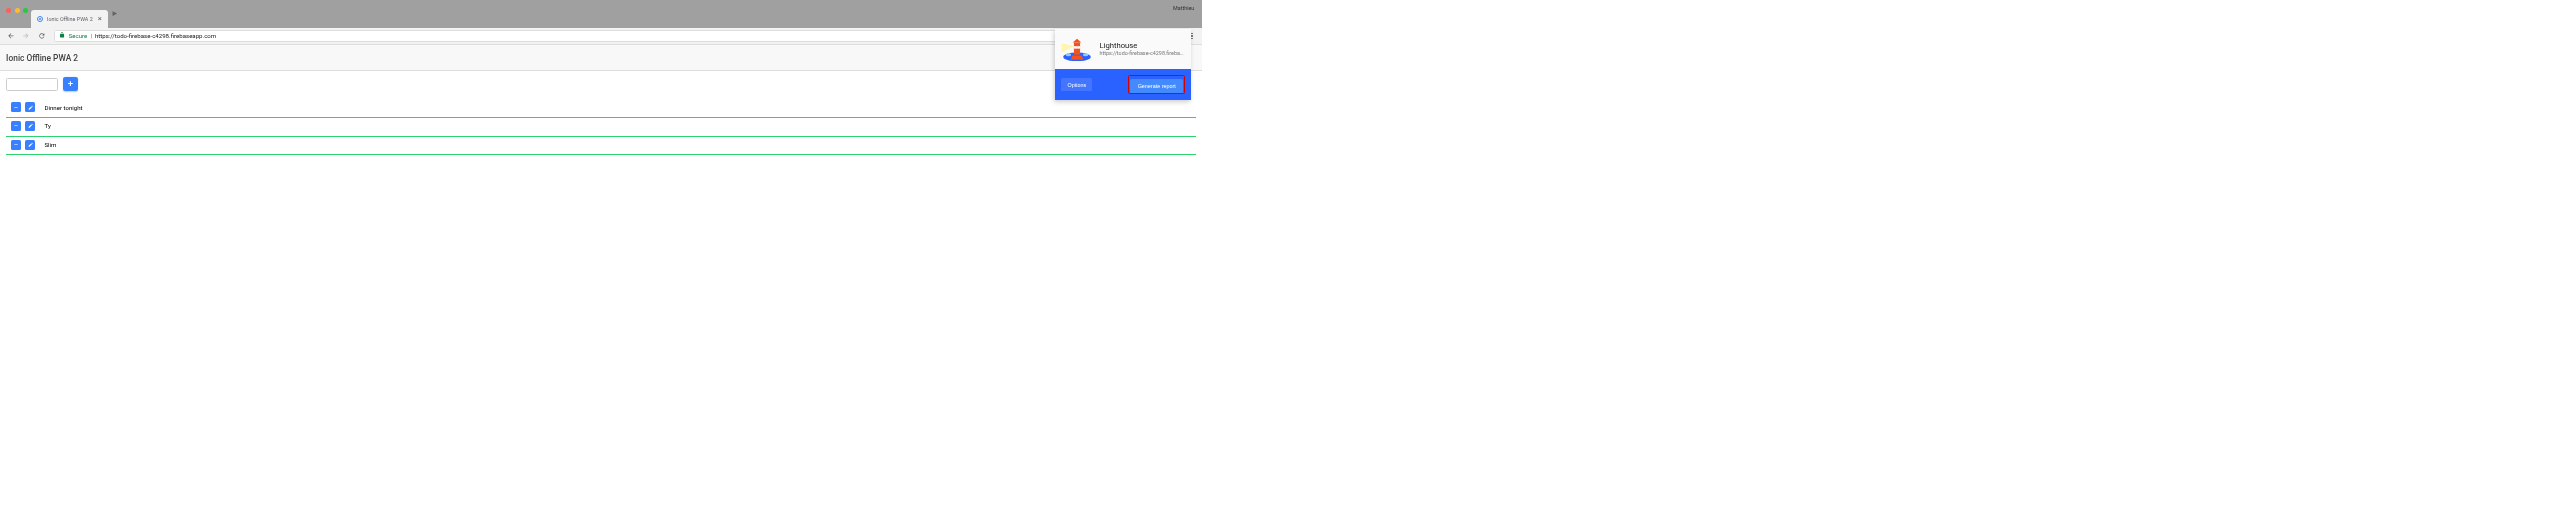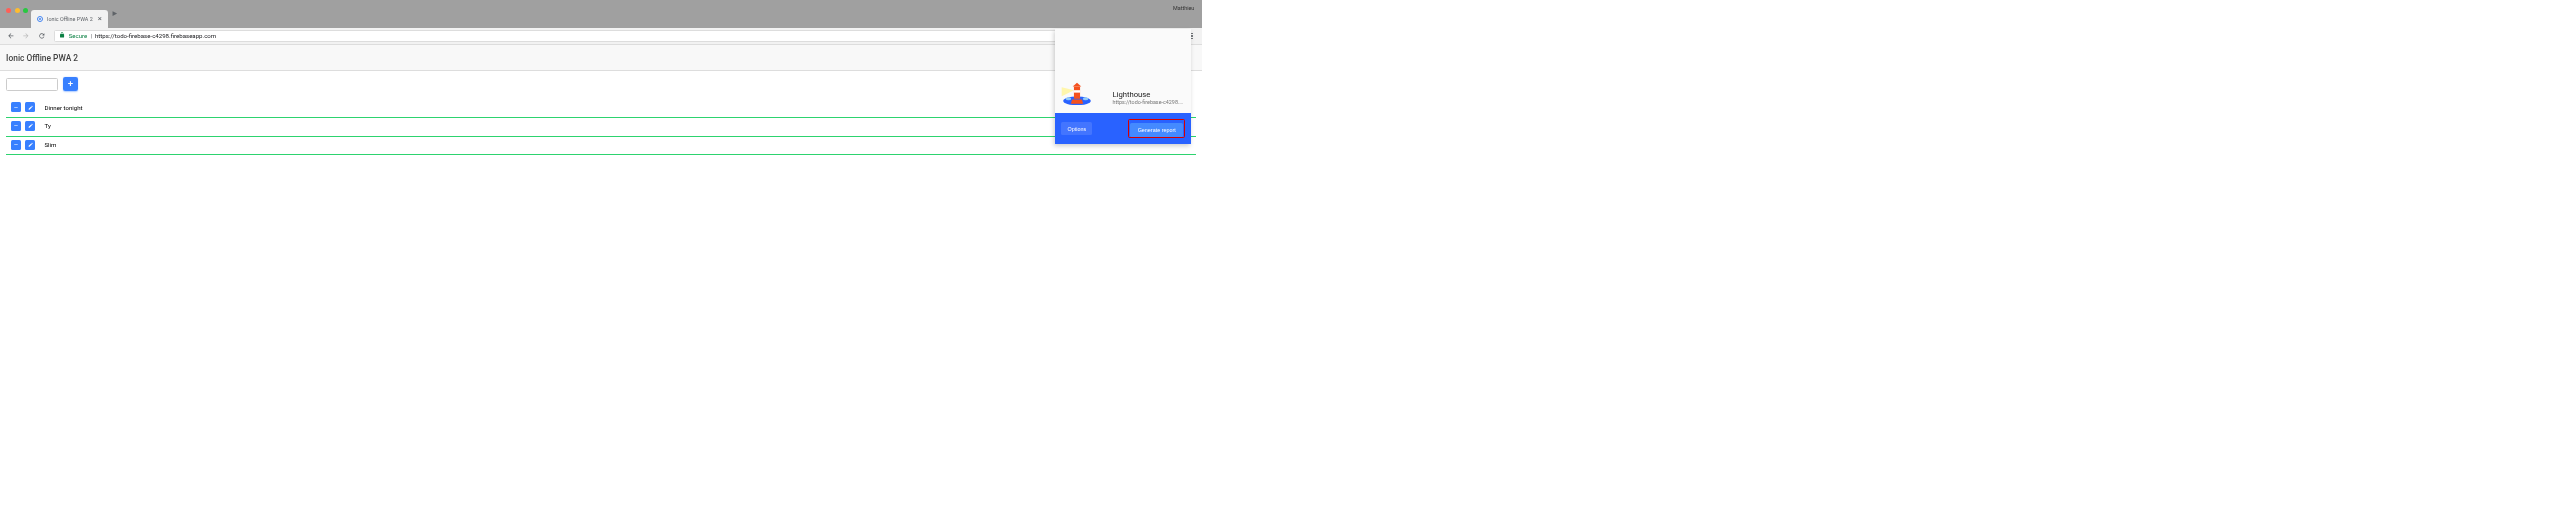--- a/index.html
+++ b/index.html
@@ -47,21 +47,21 @@
     .add-btn { width: 15.3px; height: 14px; background: #3880ff; border: none; border-radius: 2.3px; color: #fff; font-size: 9.2px; font-weight: bold; cursor: pointer; display: flex; align-items: center; justify-content: center; box-shadow: 0 0.8px 1.5px rgba(56,128,255,0.4); }
     
     .todo-list { }
     .todo-item { display: flex; align-items: center; gap: 4.6px; padding: 3.1px 0 4.6px 4.6px; border-bottom: 0.8px solid #2dd36f; }
     .item-btn { width: 10px; height: 10px; background: #3880ff; border: none; border-radius: 1.5px; color: #fff; display: flex; align-items: center; justify-content: center; cursor: pointer; font-size: 7px; }
     .item-btn svg { width: 5.4px; height: 5.4px; fill: #fff; }
     .item-text { font-size: 6.1px; color: #000; margin-left: 4.6px; }
     
     
     .lh-popup { position: absolute; top: 29px; right: 10.7px; width: 136px; background: #fafafa; box-shadow: -1.5px 1.5px 4.6px rgba(0,0,0,0.2); z-index: 100; }
-    .lh-header { display: flex; align-items: flex-end; gap: 19px; padding: 7.7px 6.1px; margin-top: 44px; }
+    .lh-header { display: flex; align-items: center; gap: 6px; padding: 7.7px 6.1px; }
     .lh-logo { width: 32px; height: 24.5px; position: relative; }
     .lh-logo svg { width: 100%; height: 100%; }
     .lh-title-block { flex: 1; min-width: 0; }
     .lh-title { font-size: 7.7px; font-weight: 400; color: #212121; }
     .lh-url { font-size: 5.4px; color: #757575; white-space: nowrap; overflow: hidden; text-overflow: ellipsis; }
     .lh-actions { background: #2962ff; padding: 6.1px; display: flex; align-items: center; justify-content: space-between; }
     .lh-options { background: rgba(255,255,255,0.12); border: none; color: #fff; font-size: 5.4px; padding: 3.8px 6.1px; border-radius: 1.5px; cursor: pointer; }
     .lh-generate-wrap { border: 1.5px solid #d50000; padding: 0.8px; border-radius: 1.5px; }
     .lh-generate { background: #448aff; border: none; color: #fff; font-size: 5.4px; padding: 3.8px 7.7px; border-radius: 1.5px; cursor: pointer; }
   </style>

